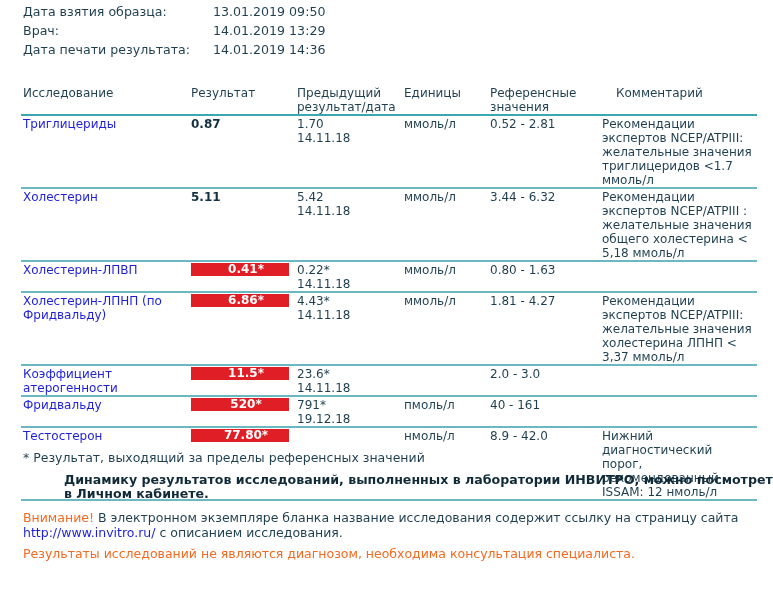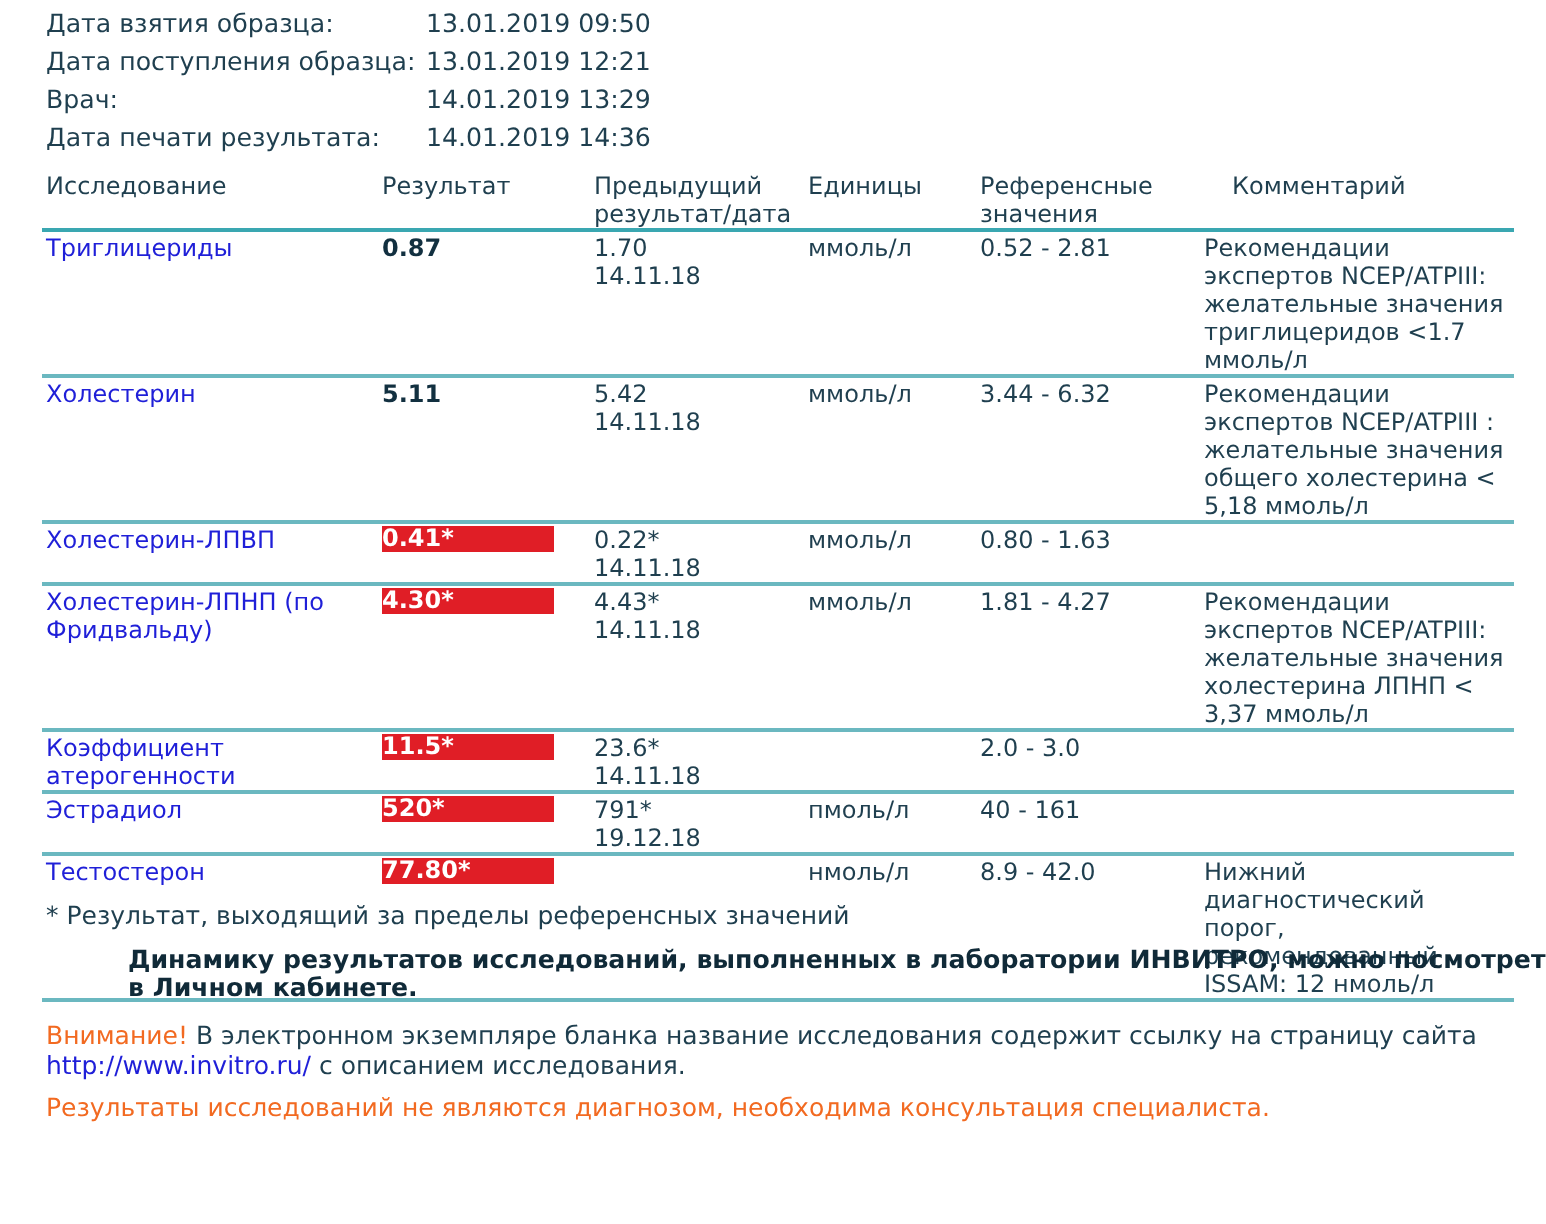--- a/index.html
+++ b/index.html
@@ -29,40 +29,36 @@
     .col-res { width: 102px; margin-top: 40px; }
     .col-prev { width: 103px; }
     .col-unit { width: 82px; }
     .col-ref { width: 108px; }
     .col-com { }
     th.col-com { padding-left: 16px; }
     .test-link { color: #1f1fd8; text-decoration: none; }
     .res-normal { font-weight: bold; color: #123040; }
     .res-flag {
       display: block; width: 86px; background: #e01e26; color: #ffffff;
-      font-weight: bold; height: 13px; line-height: 13px; padding-left: 0;
+      font-weight: bold; height: 13px; line-height: 13px; padding-left: 12px; text-align: center;
     }
     .footnote { position: absolute; left: 23px; top: 450px; font-size: 12.5px; }
     .dyn { position: absolute; left: 23px; top: 473px; width: 720px; font-weight: bold; line-height: 14px; font-size: 12.6px; color: #102a38; margin-left: 41px; }
     .note { position: absolute; left: 23px; top: 510px; width: 720px; line-height: 15px; font-size: 12.5px; }
     .warn { color: #f26a21; }
     .url { color: #1f1fd8; }
     .disclaimer { position: absolute; left: 23px; top: 546px; color: #f26a21; font-size: 12.5px; }
   </style>
 </head>
 <body>
 
 <div class="meta">
   <div class="meta-row">
     <span class="meta-label">Дата взятия образца:</span>
     <span class="meta-value">13.01.2019 09:50</span>
-  </div>
-  <div class="meta-row">
-    <span class="meta-label">Дата поступления образца:</span>
-    <span class="meta-value">13.01.2019 12:21</span>
   </div>
   <div class="meta-row">
     <span class="meta-label">Врач:</span>
     <span class="meta-value">14.01.2019 13:29</span>
   </div>
   <div class="meta-row">
     <span class="meta-label">Дата печати результата:</span>
     <span class="meta-value">14.01.2019 14:36</span>
   </div>
 </div>
@@ -116,21 +112,21 @@
           <div>0.22*</div>
           <div>14.11.18</div>
         </td>
       <td>ммоль/л</td>
       <td>0.80 - 1.63</td>
       <td></td>
     </tr>
     <tr style="height:57px">
       <td><a class="test-link">Холестерин-ЛПНП (по Фридвальду)</a></td>
       <td>
-          <span class="res-flag">4.30*</span>
+          <span class="res-flag">6.86*</span>
         </td>
       <td>
           <div>4.43*</div>
           <div>14.11.18</div>
         </td>
       <td>ммоль/л</td>
       <td>1.81 - 4.27</td>
       <td>Рекомендации экспертов NCEP/ATPIII: желательные значения холестерина ЛПНП &lt; 3,37 ммоль/л</td>
     </tr>
     <tr style="height:31px">
@@ -140,21 +136,21 @@
         </td>
       <td>
           <div>23.6*</div>
           <div>14.11.18</div>
         </td>
       <td></td>
       <td>2.0 - 3.0</td>
       <td></td>
     </tr>
     <tr style="height:31px">
-      <td><a class="test-link">Эстрадиол</a></td>
+      <td><a class="test-link">Фридвальду</a></td>
       <td>
           <span class="res-flag">520*</span>
         </td>
       <td>
           <div>791*</div>
           <div>19.12.18</div>
         </td>
       <td>пмоль/л</td>
       <td>40 - 161</td>
       <td></td>

